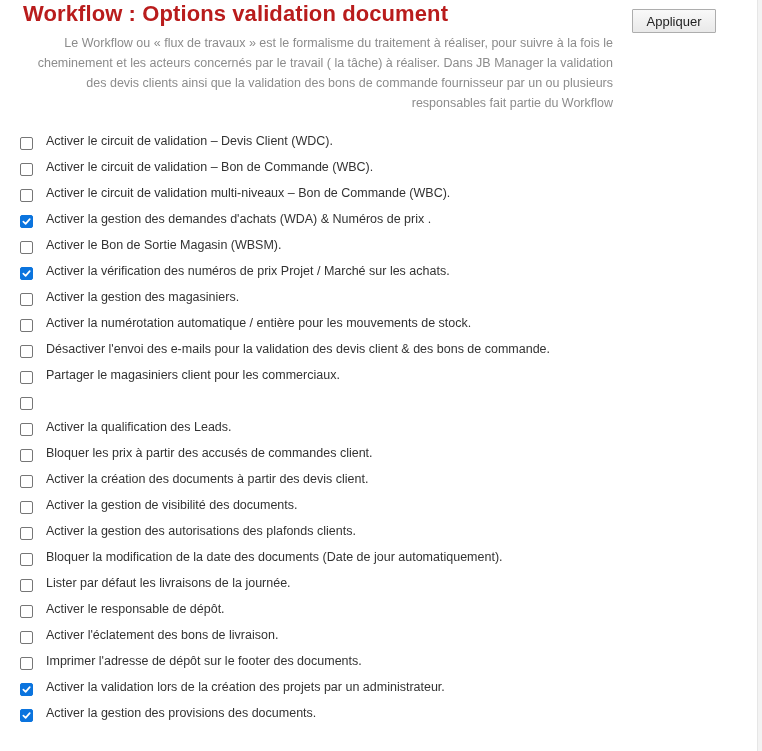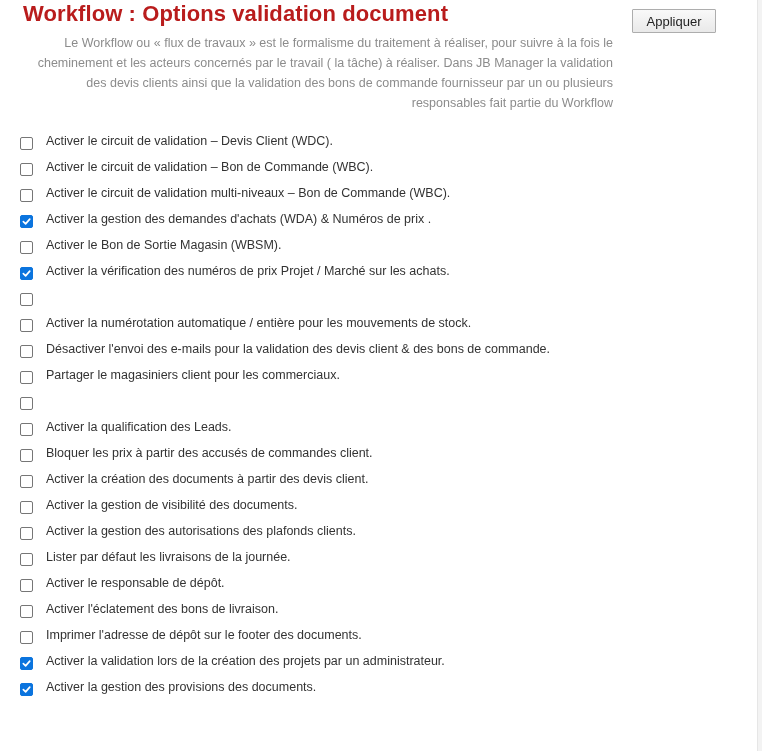--- a/index.html
+++ b/index.html
@@ -93,20 +93,21 @@
         <svg viewBox="0 0 10 10">
           <path d="M1.5 5.2 L4 7.6 L8.6 2.4" fill="none" stroke="#ffffff" stroke-width="1.9" stroke-linecap="round" stroke-linejoin="round"></path>
         </svg>
       </span>
       <span class="option-label">Activer la vérification des numéros de prix Projet / Marché sur les achats.</span>
     </li>
     <li class="option">
       <span class="checkbox" aria-checked="false">
         
       </span>
+      <span class="option-label">Activer la gestion des magasiniers.</span>
     </li>
     <li class="option">
       <span class="checkbox" aria-checked="false">
         
       </span>
       <span class="option-label">Activer la numérotation automatique / entière pour les mouvements de stock.</span>
     </li>
     <li class="option">
       <span class="checkbox" aria-checked="false">
         
@@ -151,20 +152,26 @@
     <li class="option">
       <span class="checkbox" aria-checked="false">
         
       </span>
       <span class="option-label">Activer la gestion des autorisations des plafonds clients.</span>
     </li>
     <li class="option">
       <span class="checkbox" aria-checked="false">
         
       </span>
+      <span class="option-label">Bloquer la modification de la date des documents (Date de jour automatiquement).</span>
+    </li>
+    <li class="option">
+      <span class="checkbox" aria-checked="false">
+        
+      </span>
       <span class="option-label">Lister par défaut les livraisons de la journée.</span>
     </li>
     <li class="option">
       <span class="checkbox" aria-checked="false">
         
       </span>
       <span class="option-label">Activer le responsable de dépôt.</span>
     </li>
     <li class="option">
       <span class="checkbox" aria-checked="false">

